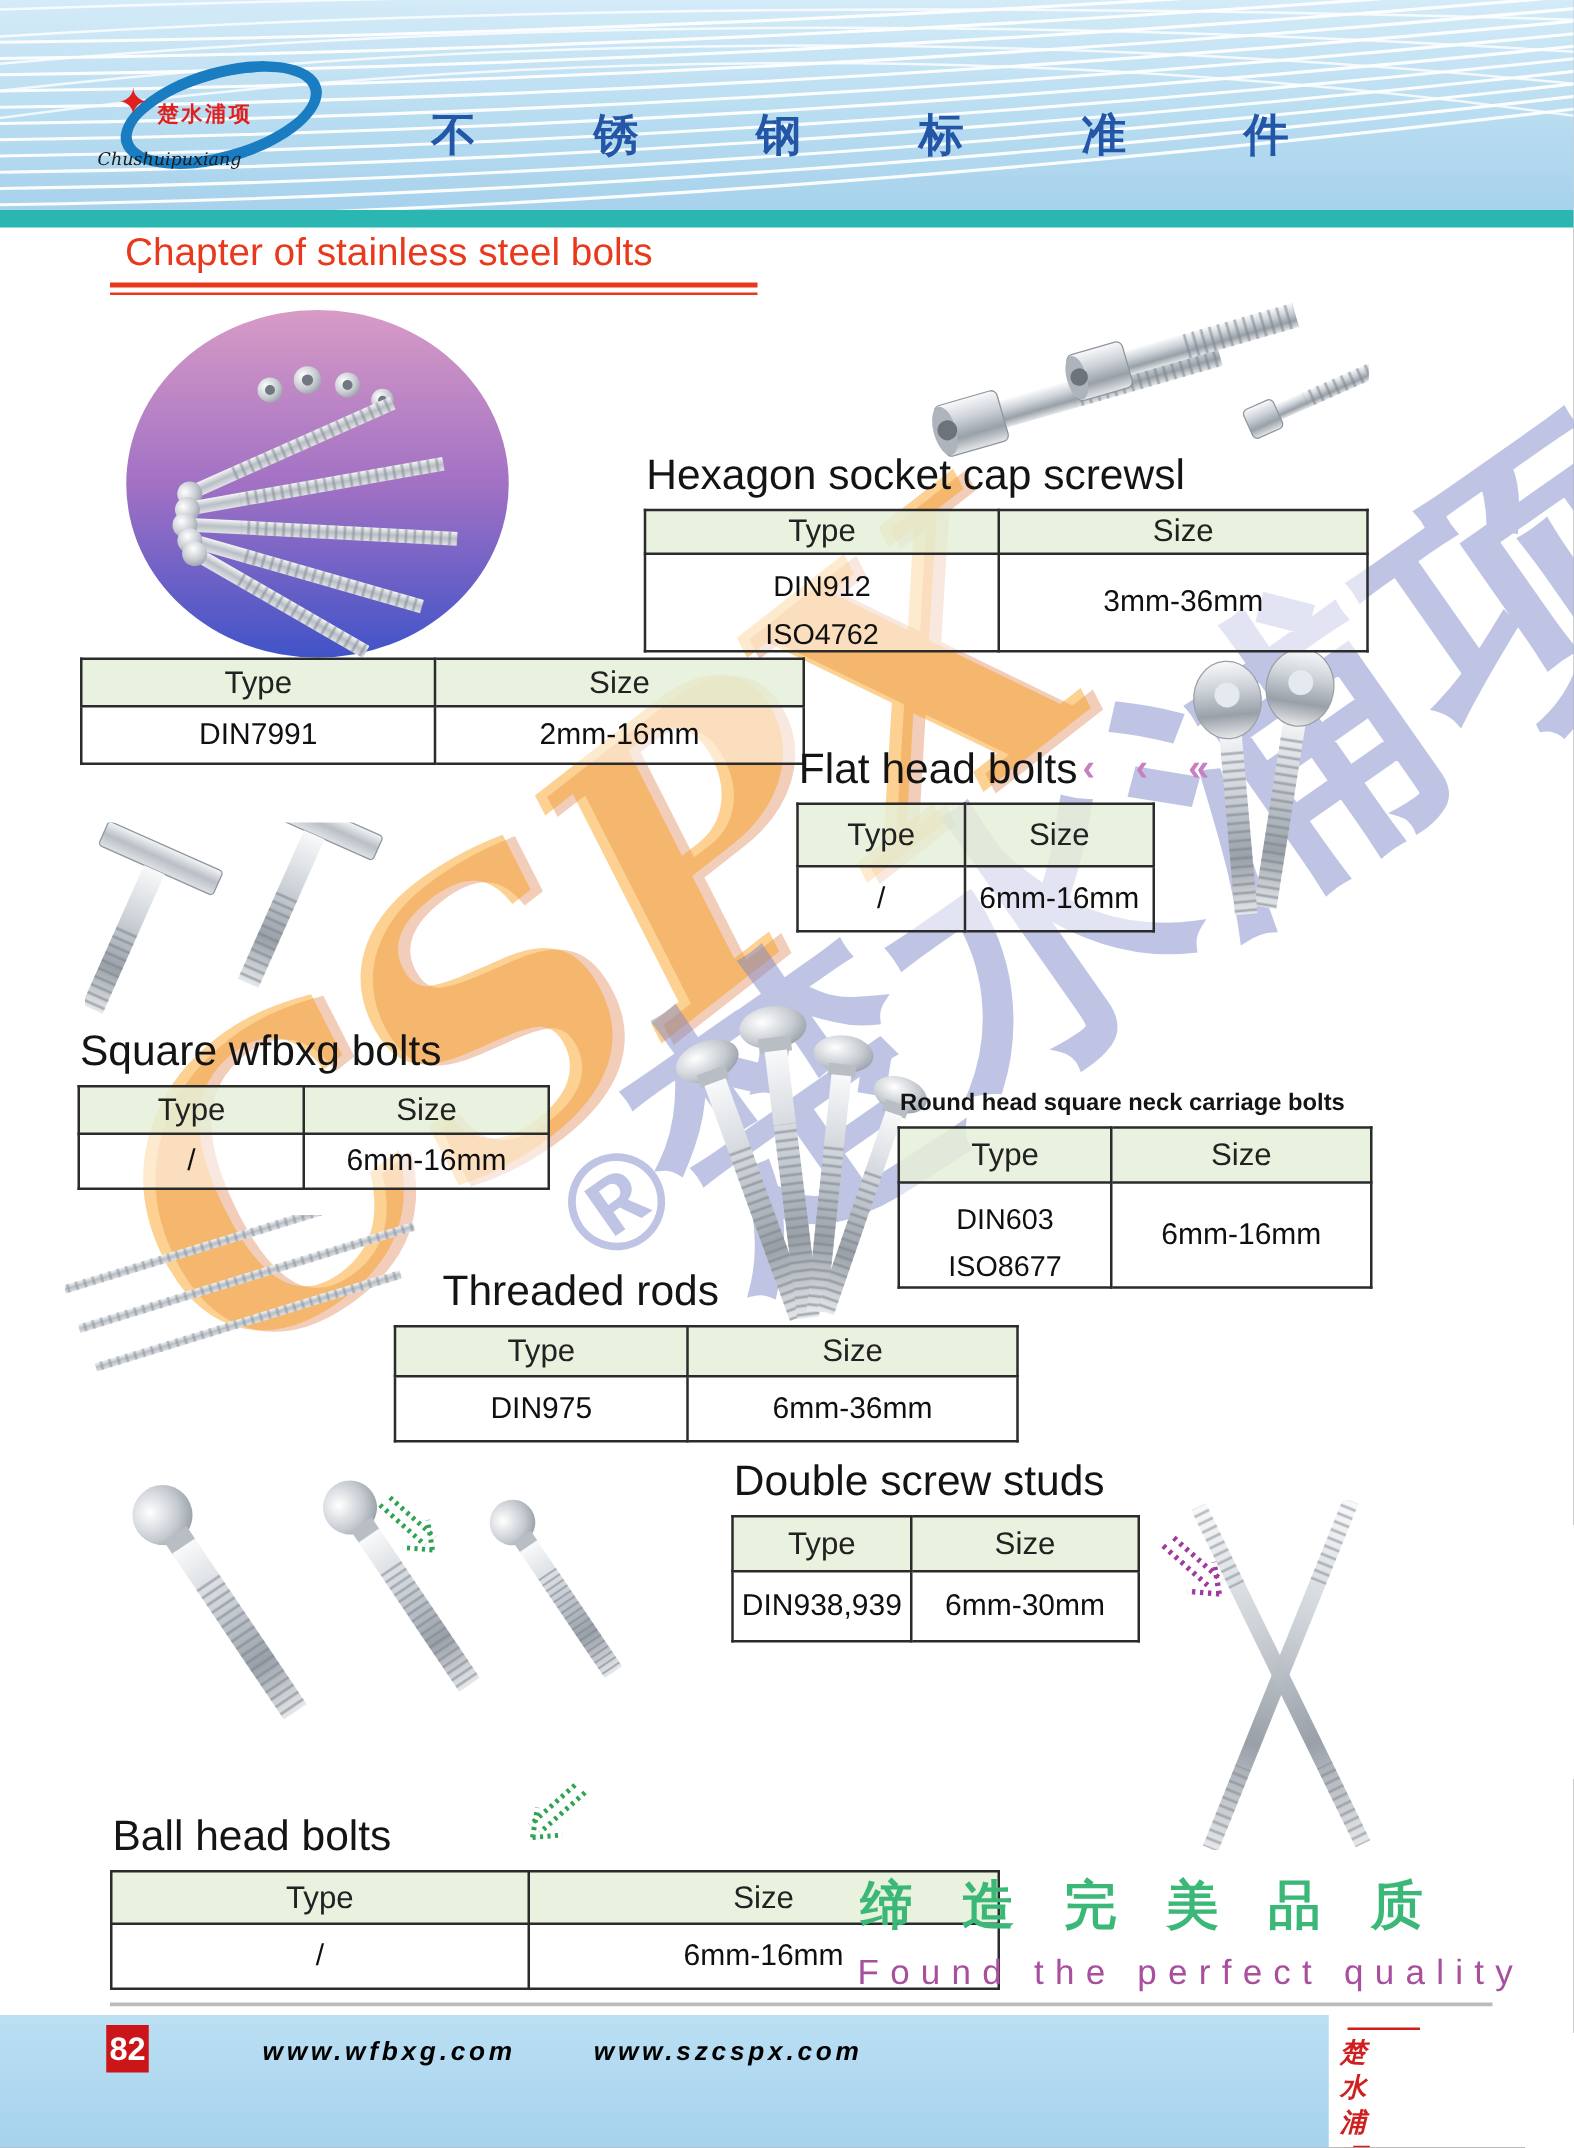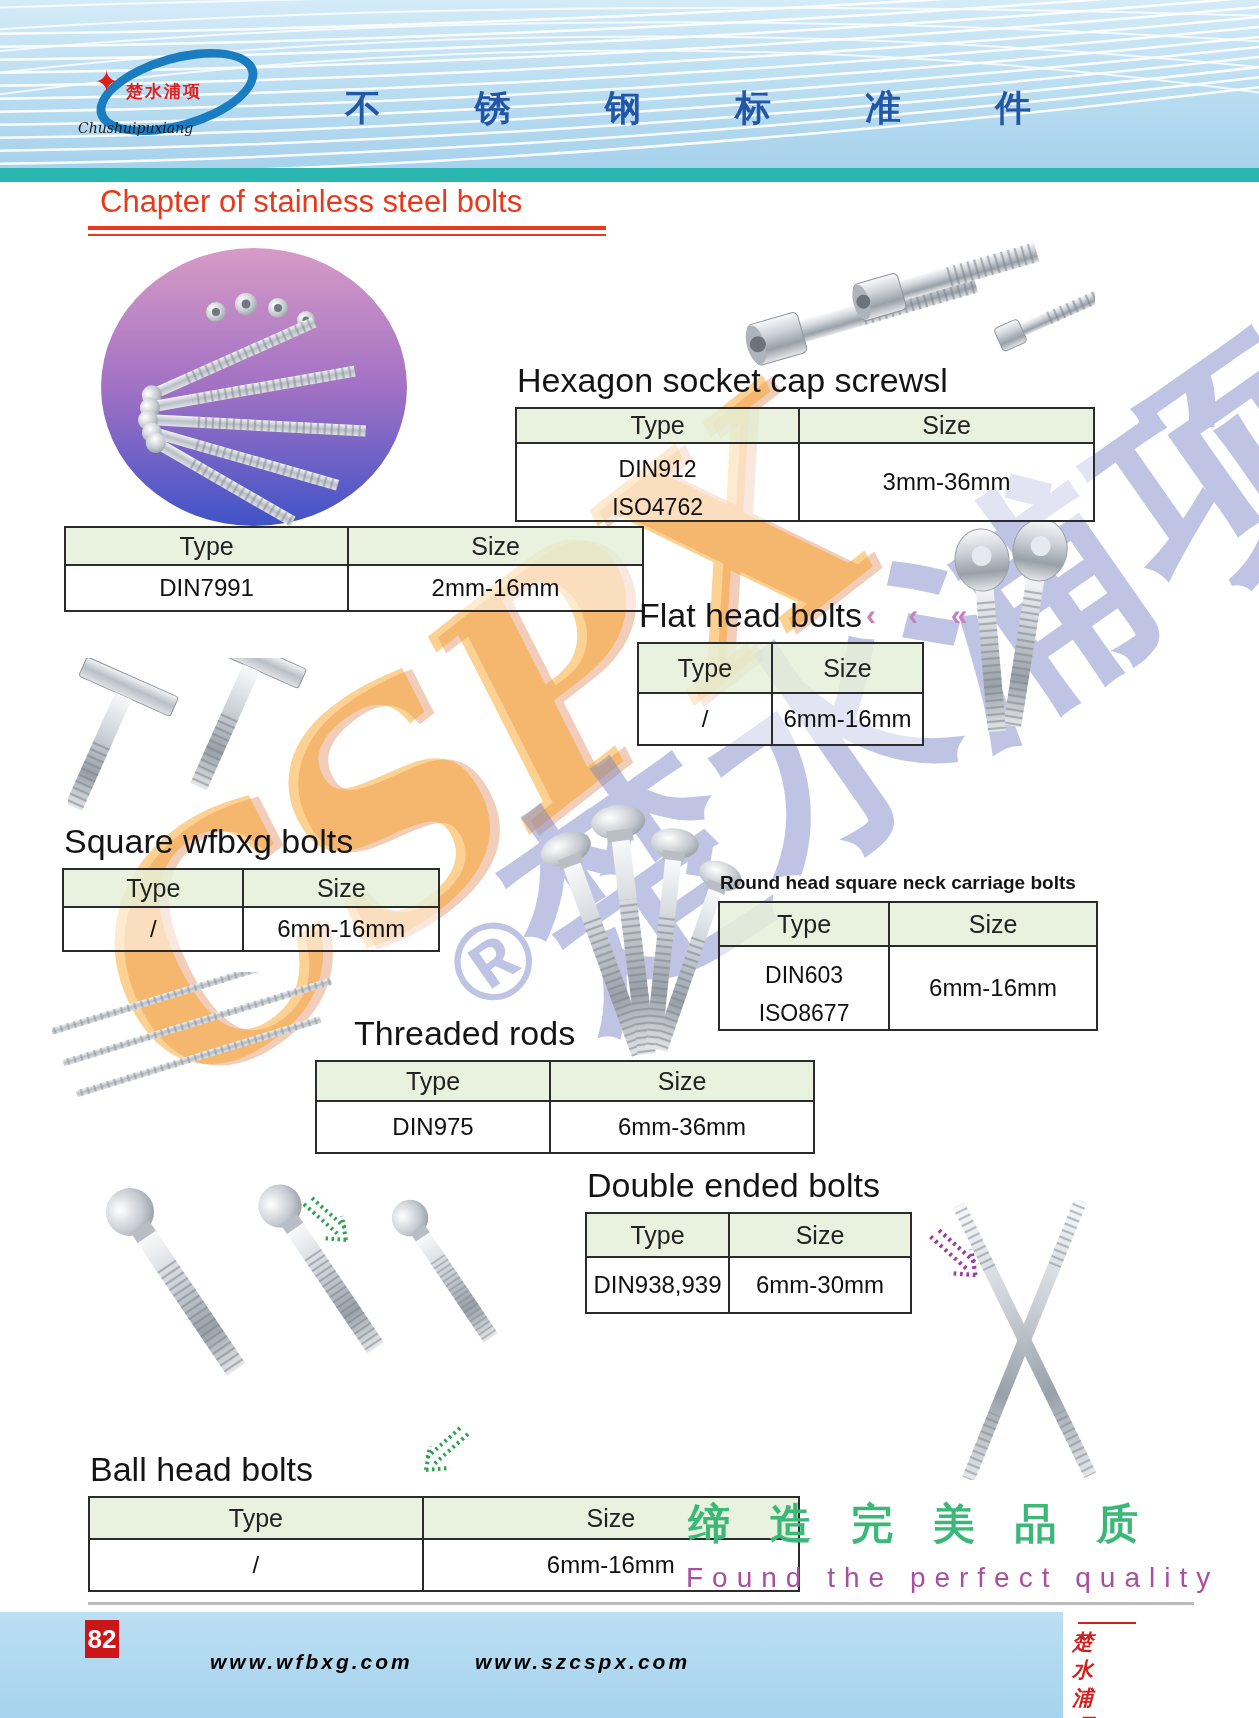--- a/index.html
+++ b/index.html
@@ -67,21 +67,21 @@
   .slogan-en{position:absolute;left:686px;top:1562px;z-index:3;font-size:28px;color:#a84f9e;
              letter-spacing:9px;white-space:nowrap;}
 
   
   .footer-line{position:absolute;left:88px;top:1602px;width:1106px;height:3px;background:#bbbbbb;z-index:3;}
   .footer{position:absolute;left:0;top:1612px;width:1063px;height:106px;z-index:3;
           background:linear-gradient(180deg,#bbdff3 0%,#a6d3ee 100%);text-align:center;}
   .badge{position:absolute;left:85px;top:8px;width:34px;height:38px;background:#cc1518;color:#ffffff;
          font-size:26px;font-weight:bold;display:flex;align-items:center;justify-content:center;}
   .url{position:absolute;top:18px;font-size:21px;font-weight:bold;font-style:italic;color:#000;
-       letter-spacing:3px;margin-top:20px;}
+       letter-spacing:3px;}
   .url1{left:210px;} .url2{left:475px;}
   .footer-brand{position:absolute;left:1072px;top:16px;color:#cf1f1f;font-size:21px;font-weight:bold;
                 font-style:italic;letter-spacing:2px;}
   .footer-brand-line{position:absolute;left:1078px;top:10px;width:58px;height:2px;background:#cf1f1f;}
 </style>
 </head>
 <body>
 
 <div class="page">
 
@@ -488,21 +488,21 @@
           </tr>
       <tr>
             <td>DIN975</td>
           <td>6mm-36mm</td>
           </tr>
     </tbody>
       </table>
   </div>
 
   <div class="sec" id="sec6">
-    <h3>Double ended bolts</h3>
+    <h3>Double screw studs</h3>
     <table>
       <colgroup>
           <col style="width:44%">
           <col>
         </colgroup>
       <tbody>
           <tr>
             <th>Type</th>
           <th>Size</th>
           </tr>

